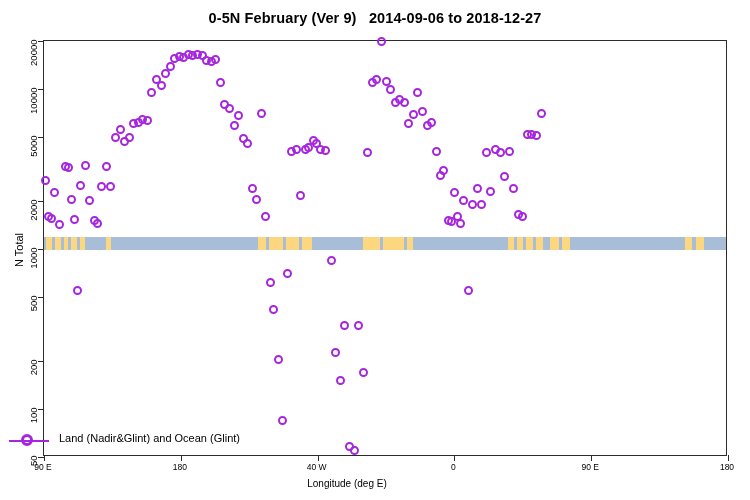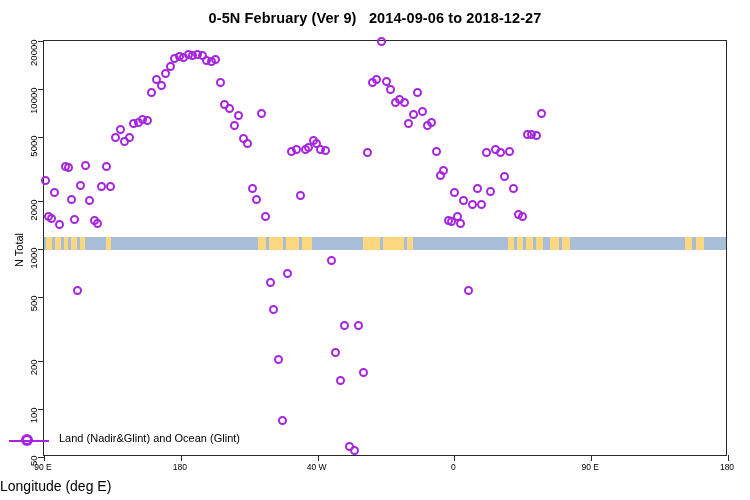--- a/index.html
+++ b/index.html
@@ -29,21 +29,21 @@
 
   .xtick{position:absolute;top:100%;height:6px;width:0;border-left:1px solid #2b2b2b;}
   .xlab{position:absolute;top:462px;font-size:8.5px;text-align:center;
         width:60px;margin-left:-30px;white-space:nowrap;}
 
   #ylabel-title{
     position:absolute;left:2px;top:50%;font-size:11px;white-space:nowrap;
     transform:translateY(-50%) rotate(-90deg);transform-origin:center center;
   }
   #xlabel-title{
-    position:absolute;left:0;top:478px;width:694px;text-align:left;font-size:14px;
+    position:absolute;left:0;top:478px;width:694px;text-align:center;font-size:10px;
   }
 
   #legend{position:absolute;left:1px;top:385px;width:300px;height:24px;margin-top:44px;}
   #legend-line{position:absolute;left:8px;top:11px;width:40px;height:0;
                border-top:2.2px solid #a626e0;}
   #legend-marker{position:absolute;left:20px;top:5px;width:12px;height:12px;
                  border:3px solid #a626e0;border-radius:50%;box-sizing:border-box;}
   #legend-text{position:absolute;left:58px;top:3px;font-size:11px;white-space:nowrap;}
 </style>
 </head>

